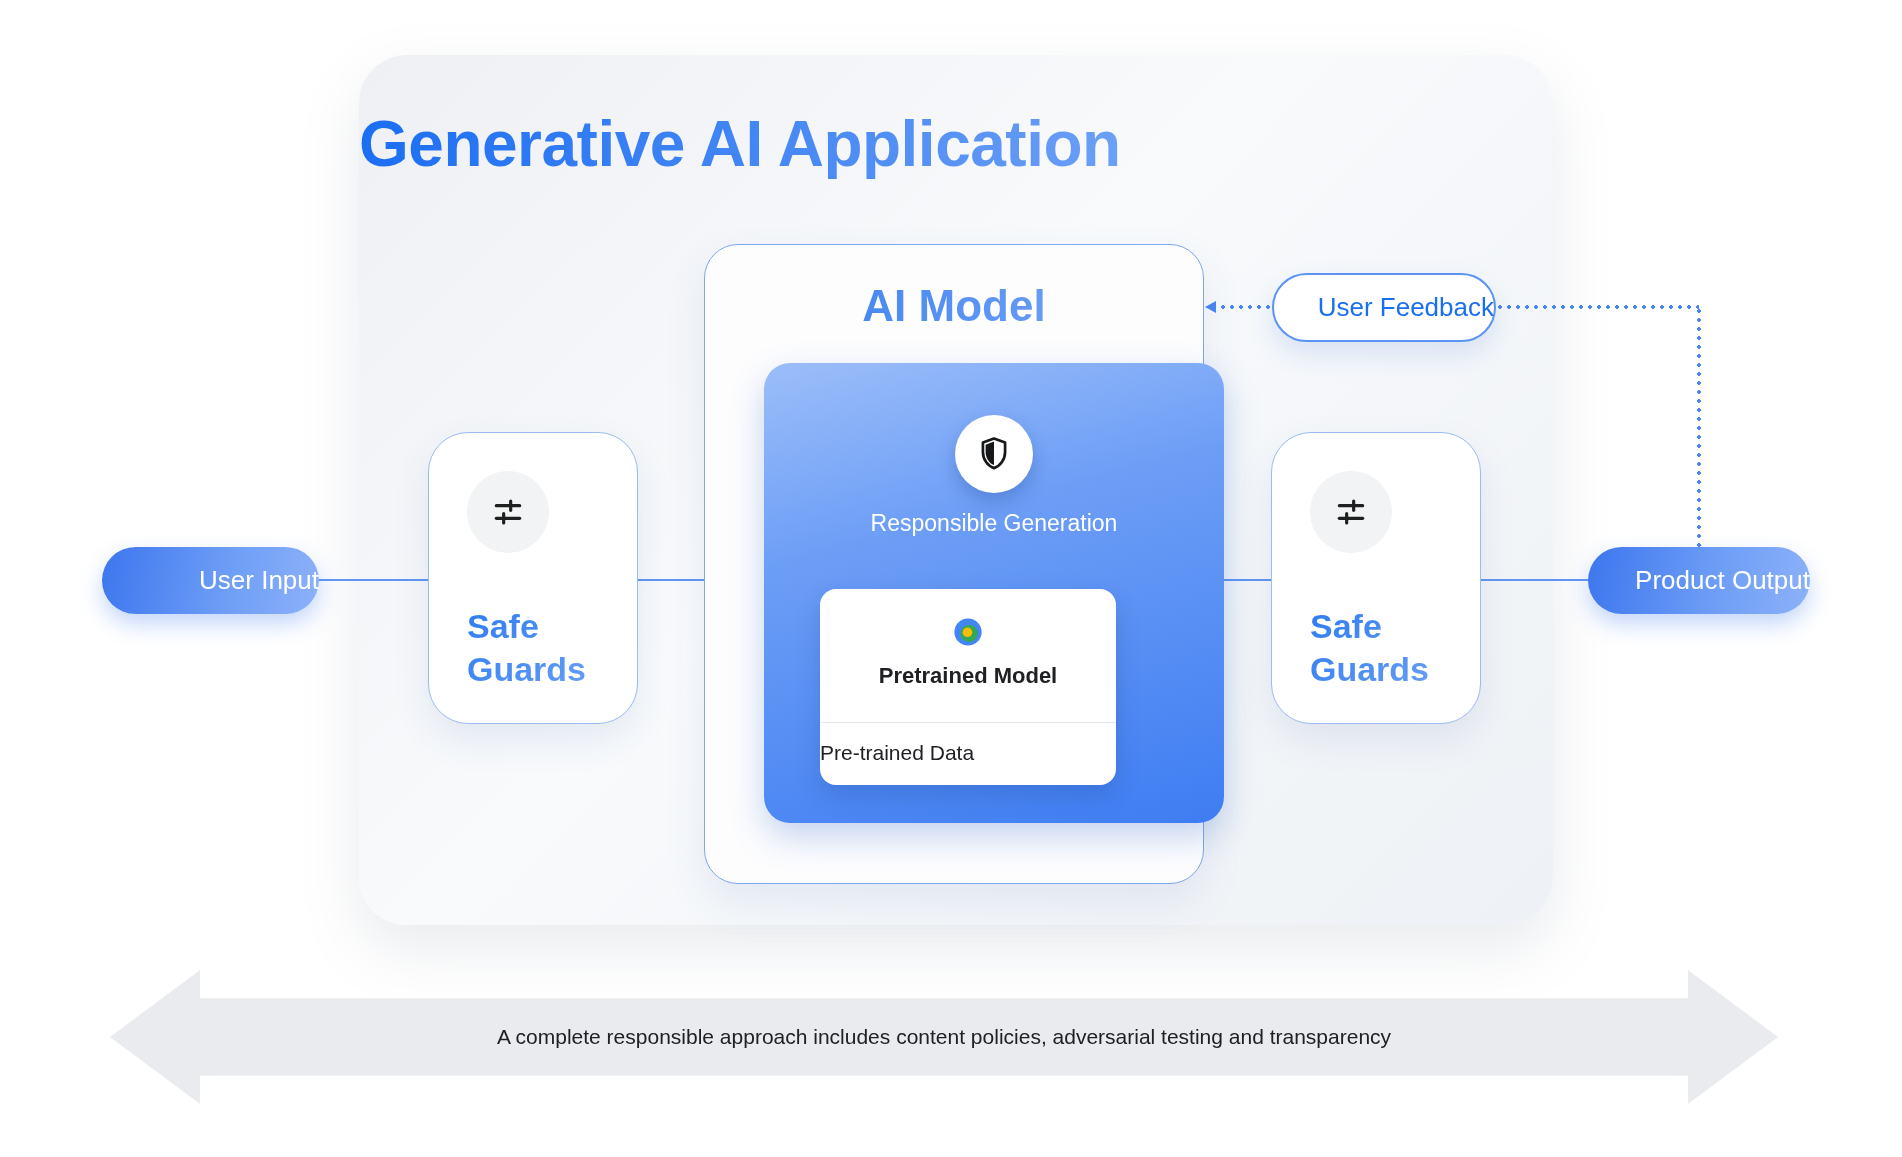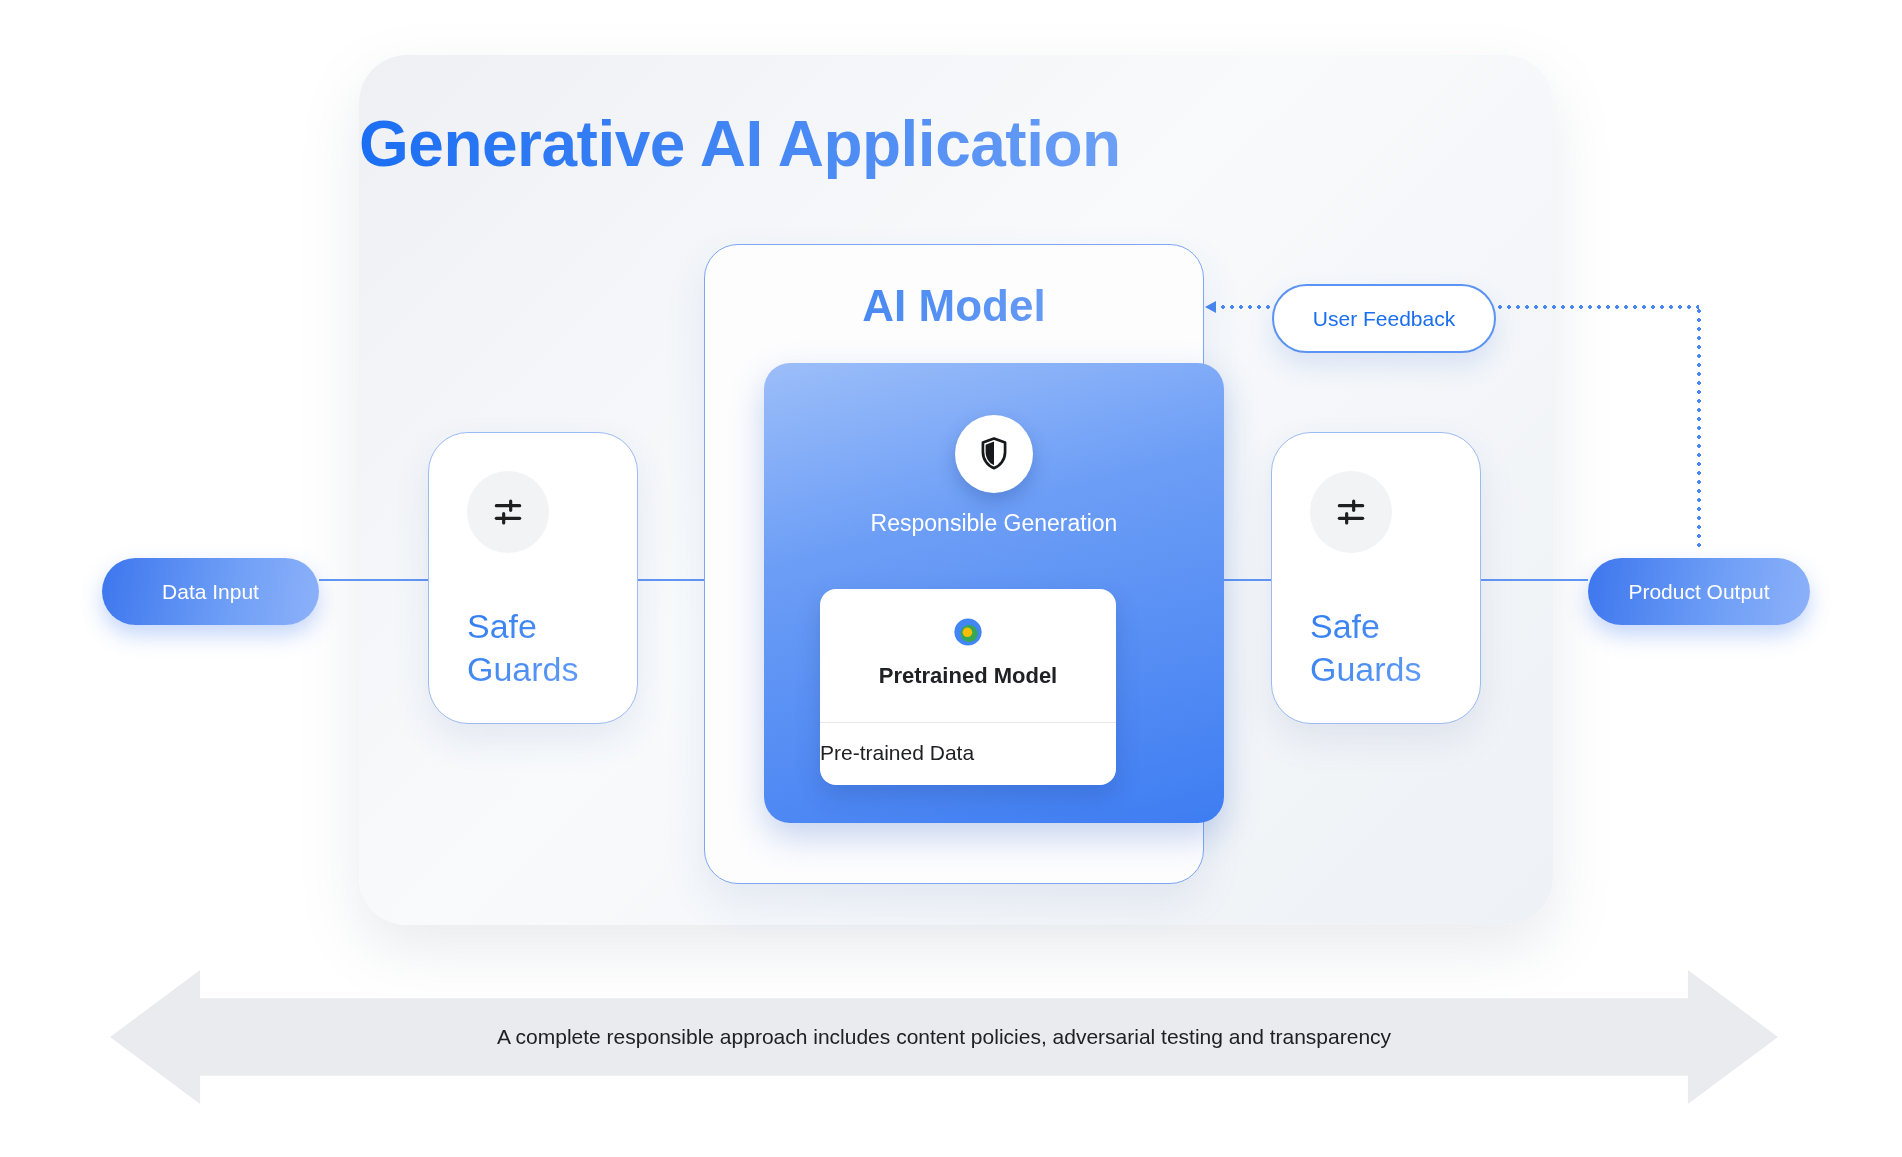--- a/index.html
+++ b/index.html
@@ -113,28 +113,28 @@
   .sg-right { left: 1271px; top: 432px; }
   .sg-circle {
     margin: 38px 0 0 38px;
     width: 82px; height: 82px; border-radius: 50%;
     background: #f1f3f4;
     display: flex; align-items: center; justify-content: center;
   }
   .sg-label {
     margin: 52px 0 12px 38px;
     width: 140px;
-    font-size: 34px; font-weight: 400; line-height: 1.25;
+    font-size: 34px; font-weight: 700; line-height: 1.25;
   }
 
   
   .pill {
-    display: flex; align-items: center; justify-content: center;
+    display: flex; align-items: center; justify-content: flex-end;
     border-radius: 34px;
-    font-size: 21px; font-weight: 500; margin-top: 11px;
+    font-size: 26px; font-weight: 500;
   }
   .pill-blue {
     background: linear-gradient(100deg, #3d76ee 0%, #6f9ff6 60%, #8db1f9 100%);
     color: #ffffff;
     box-shadow: 0 10px 22px rgba(61,118,238,0.30);
   }
   .pill-user-input     { left: 102px;  top: 547px; width: 217px; height: 67px; }
   .pill-product-output { left: 1588px; top: 547px; width: 222px; height: 67px; }
   .pill-user-feedback {
     left: 1272px; top: 273px; width: 224px; height: 69px;
@@ -251,21 +251,21 @@
         <line x1="5" y1="8.2" x2="19" y2="8.2"></line>
         <line x1="13.6" y1="5.4" x2="13.6" y2="11"></line>
         <line x1="5" y1="15.8" x2="19" y2="15.8"></line>
         <line x1="9.4" y1="13" x2="9.4" y2="18.6"></line>
       </svg>
     </div>
     <div class="sg-label grad-blue2">Safe Guards</div>
   </div>
 
   <div class="abs pill pill-blue pill-user-input">
-    <span>Data Input</span>
+    <span>User Input</span>
   </div>
   <div class="abs pill pill-user-feedback">
     <span>User Feedback</span>
   </div>
   <div class="abs pill pill-blue pill-product-output">
     <span>Product Output</span>
   </div>
 
   <div class="abs footer-arrow">
     <div class="footer-text">A complete responsible approach includes content policies, adversarial testing and transparency</div>

